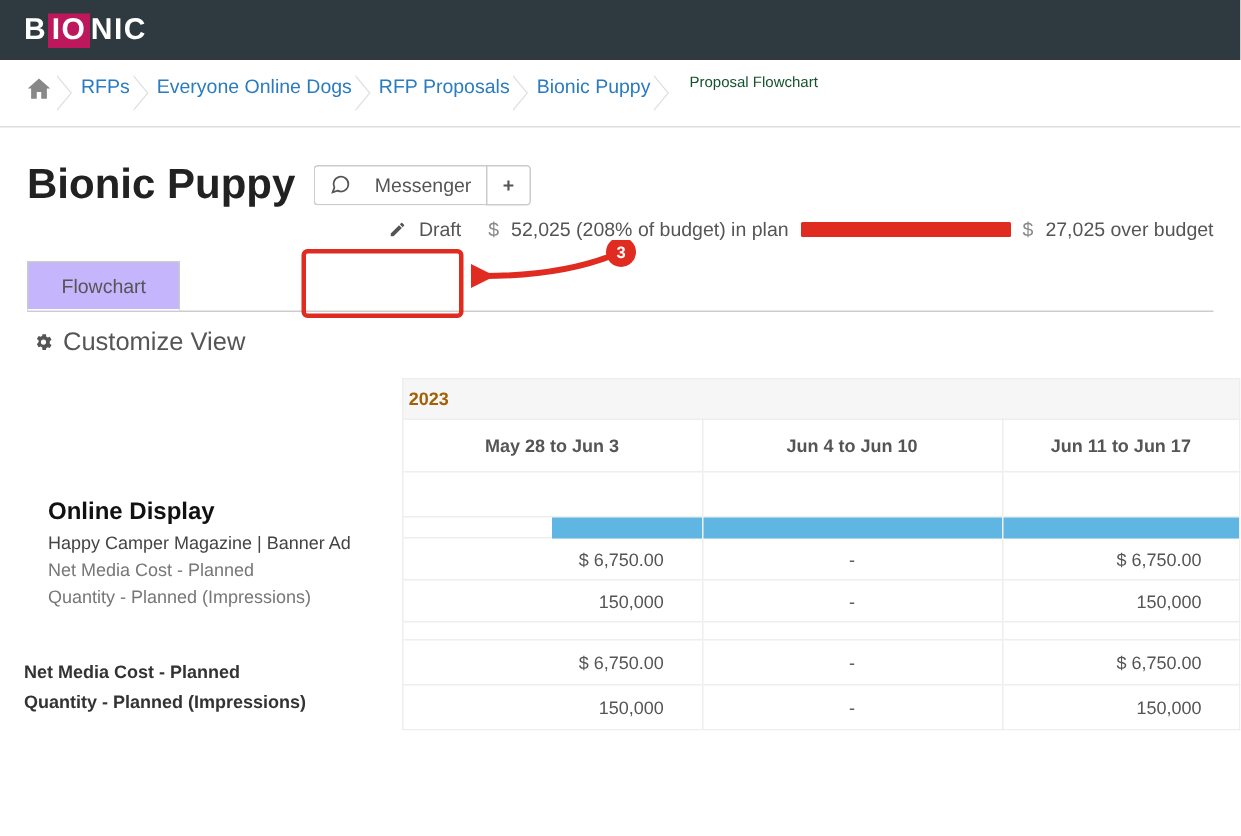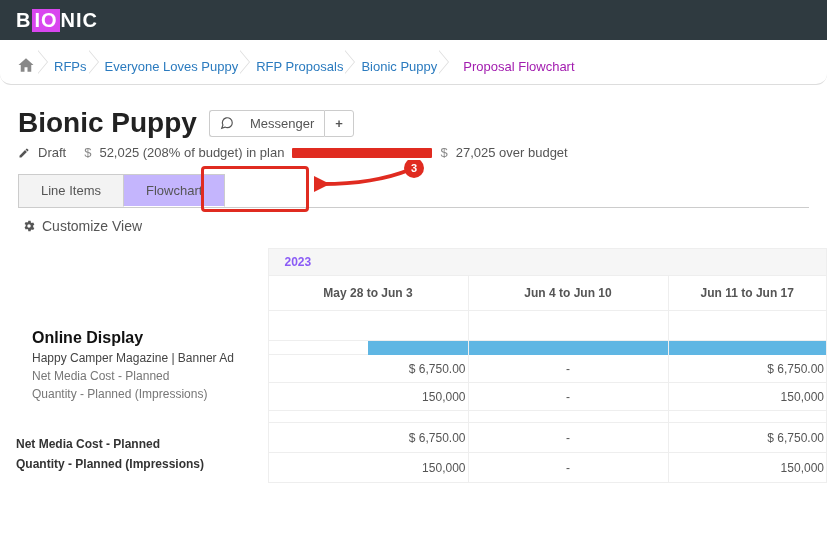--- a/index.html
+++ b/index.html
@@ -1,52 +1,52 @@
 <!DOCTYPE html>
 <html><head>
 <meta charset="utf-8">
 <style>
   * { box-sizing: border-box; }
   body { margin: 0; font-family: Arial, Helvetica, sans-serif; font-size: 13px; color: #333; background: #fff; width: 827px; }
   .topbar { background: #2f3a40; height: 40px; display: flex; align-items: center; padding: 0 16px; }
   .logo { color: #fff; font-size: 20px; font-weight: bold; letter-spacing: 1px; display: flex; align-items: center; }
   .logo .b { color: #fff; font-weight: bold; }
-  .logo .io-box { background: #d946ef; color: #fff; padding: 0 2px; margin: 0 1px; }
-  .breadcrumb-bar { display: flex; align-items: flex-end; padding: 10px 16px; border-bottom: 1px solid #ddd; gap: 2px; border-radius: 11px; }
+  .logo .io-box { background: #be185d; color: #fff; padding: 0 2px; margin: 0 1px; }
+  .breadcrumb-bar { display: flex; align-items: flex-start; padding: 10px 16px; border-bottom: 1px solid #ddd; gap: 2px; }
   .bc-home { width: 20px; height: 18px; color: #777; }
   .bc-link { color: #2b7bbf; text-decoration: none; font-size: 13px; }
-  .bc-current { color: #a21caf; font-size: 13px; margin-left: 8px; }
+  .bc-current { color: #14532d; font-size: 10px; margin-left: 8px; }
   .chev-sep { display: inline-block; width: 14px; height: 24px; position: relative; }
   .chev-sep::before { content:""; position:absolute; left:0; top:0; border-left: 10px solid #ddd; border-top: 12px solid transparent; border-bottom: 12px solid transparent; }
   .chev-sep::after { content:""; position:absolute; left:-1px; top:0; border-left: 10px solid #fff; border-top: 12px solid transparent; border-bottom: 12px solid transparent; }
   .content { padding: 12px 18px 0 18px; }
   .title-row { display: flex; align-items: center; gap: 12px; margin: 10px 0 6px 0; }
   .page-title { font-size: 28px; font-weight: 600; color: #222; margin: 0; }
   .btn { background: #fff; border: 1px solid #ccc; color: #555; padding: 5px 10px; font-size: 13px; border-radius: 3px; cursor: pointer; display: inline-flex; align-items: center; gap: 16px; }
   .btn-group { display: inline-flex; }
   .btn-group .btn:first-child { border-radius: 3px 0 0 3px; border-right: none; }
   .btn-group .btn:last-child { border-radius: 0 3px 3px 0; }
-  .status-row { display: flex; align-items: center; gap: 8px; color: #555; font-size: 13px; margin-bottom: 14px; }
+  .status-row { display: flex; align-items: center; gap: 8px; color: #555; font-size: 13px; margin-bottom: 14px; justify-content: flex-end; }
   .pencil-icon { width: 12px; height: 12px; }
   .budget-bar { height: 10px; width: 140px; background: #e02b20; border-radius: 1px; }
   .tabs { display: flex; border-bottom: 1px solid #ccc; margin-bottom: 10px; position: relative; }
   .tab { padding: 8px 22px; font-size: 13px; color: #555; background: #f3f3f3; border: 1px solid #ccc; border-bottom: none; margin-right: -1px; cursor: pointer; }
   .tab.active { background: #c4b5fd; border-bottom: 1px solid #fff; position: relative; z-index: 2; font-weight: 500; }
   .tab-highlight { position: absolute; border: 3px solid #e02b20; border-radius: 4px; pointer-events: none; z-index: 5; }
   .arrow-annotation { position: absolute; z-index: 6; }
-  .customize-row { display: flex; align-items: center; gap: 6px; color: #555; font-size: 14px; margin: 10px 0 14px 4px; cursor: pointer; }
+  .customize-row { display: flex; align-items: center; gap: 6px; color: #555; font-size: 17px; margin: 10px 0 14px 4px; cursor: pointer; }
   .gear-icon { width: 14px; height: 14px; }
   .flow-table { border-collapse: collapse; width: 100%; font-size: 12px; color: #555; }
   .flow-table td, .flow-table th { border: 1px solid #eee; }
-  .flow-year-cell { background: #f6f6f6; padding: 6px 16px; font-weight: bold; color: #8b5cf6; }
+  .flow-year-cell { background: #f6f6f6; padding: 6px 4px; font-weight: bold; color: #a16207; }
   .flow-header-cell { background: #fff; text-align: center; padding: 10px 0; font-weight: bold; color: #555; }
   .row-label-main { font-size: 16px; font-weight: bold; color: #111; padding: 10px 0 2px 8px; border: none; }
   .row-label-sub { font-size: 12px; color: #444; padding: 2px 0 2px 8px; border: none; }
   .row-label-metric { font-size: 12px; color: #777; padding: 2px 0 2px 8px; border: none; }
-  .num-cell { text-align: right; padding: 4px 2px; color: #555; }
+  .num-cell { text-align: right; padding: 4px 25px; color: #555; }
   .left-col { width: 268px; padding: 0 !important; border: none !important; vertical-align: top; }
   .placement-bar-cell { padding: 0; height: 14px; position: relative; }
   .pbar { position: absolute; top: 0; height: 14px; background: #5fb6e3; }
   .totals-label { font-size: 12px; font-weight: bold; color: #333; padding: 4px 0 2px 8px; border: none; }
   .left-block { padding: 8px 0 8px 8px; margin-left: 16px; }
   .left-block-totals { padding: 10px 0 10px 8px; }
   .content-wide { margin-left: -18px; margin-right: -18px; }
 </style>
 </head>
 <body>
@@ -59,21 +59,21 @@
   </div>
 </div>
 
 <div class="breadcrumb-bar">
   <svg class="bc-home" viewBox="0 0 24 24" fill="#888">
       <path d="M12 3l10 9h-3v9h-5v-6h-4v6H5v-9H2z"></path>
     </svg>
   <span class="chev-sep"></span>
   <a href="#" class="bc-link">RFPs</a>
   <span class="chev-sep"></span>
-  <a href="#" class="bc-link">Everyone Loves Puppy</a>
+  <a href="#" class="bc-link">Everyone Online Dogs</a>
   <span class="chev-sep"></span>
   <a href="#" class="bc-link">RFP Proposals</a>
   <span class="chev-sep"></span>
   <a href="#" class="bc-link">Bionic Puppy</a>
   <span class="chev-sep"></span>
   <span class="bc-current">Proposal Flowchart</span>
 </div>
 
 <div class="content">
   <div class="title-row">
@@ -97,21 +97,20 @@
       </svg>
     <span>Draft</span>
     <span style="margin-left:10px;color:#888">$</span>
     <span>52,025 (208% of budget) in plan</span>
     <div class="budget-bar"></div>
     <span style="color:#888">$</span>
     <span>27,025 over budget</span>
   </div>
 
   <div class="tabs">
-    <div class="tab">Line Items</div>
     <div class="tab active">Flowchart</div>
     <div class="tab-highlight" style="left:183px; top:-8px; width:108px; height:46px;"></div>
     <svg class="arrow-annotation" style="left:296px; top:-14px;" width="120" height="40">
       <defs>
           <marker id="ah" markerWidth="8" markerHeight="8" refX="2" refY="4" orient="auto">
             <path d="M8,0 L0,4 L8,8 z" fill="#e02b20"></path>
           </marker>
         </defs>
       <path d="M95,10 Q60,24 8,24" stroke="#e02b20" stroke-width="4" fill="none" marker-end="url(#ah)"></path>
       <circle cx="100" cy="8" r="10" fill="#e02b20"></circle>

